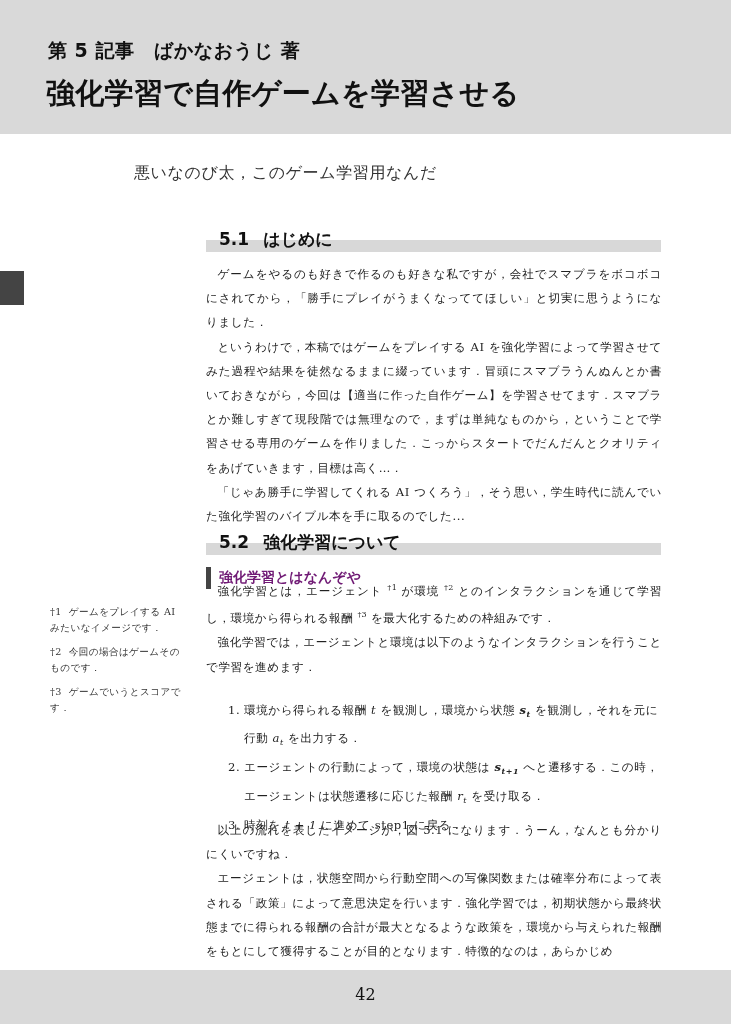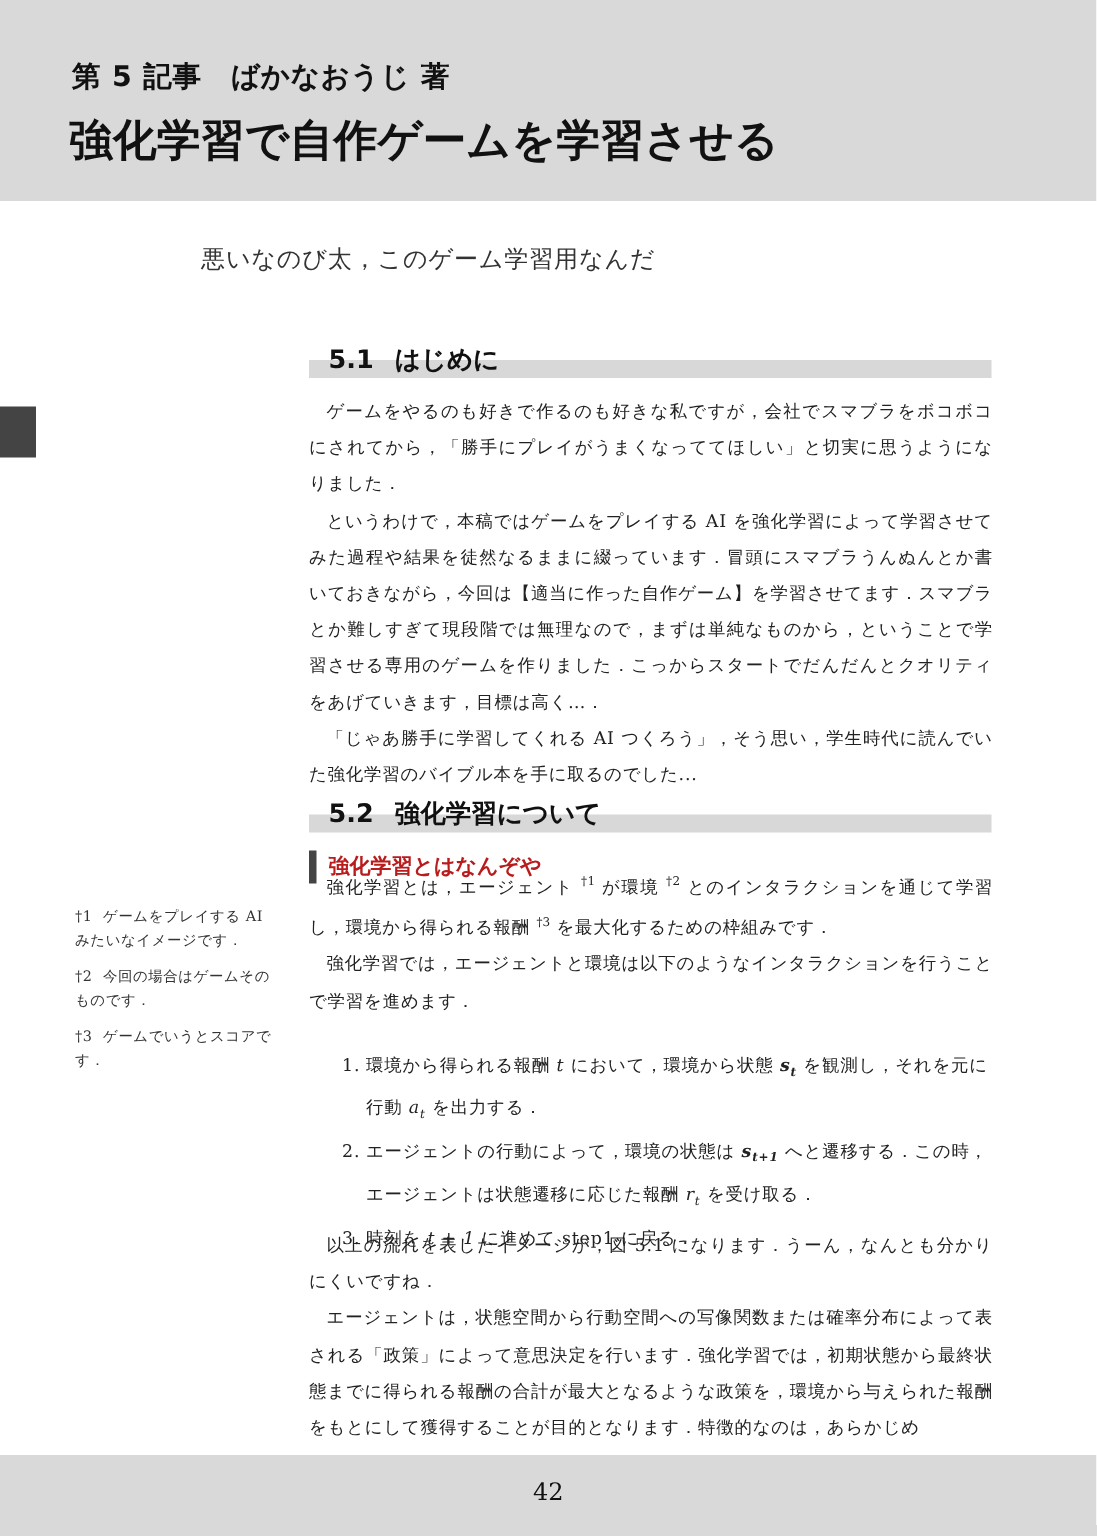--- a/index.html
+++ b/index.html
@@ -47,21 +47,21 @@
 
     .subsection-heading {
       position: absolute; left: 206px; top: 567px; height: 22px;
       display: flex; align-items: center;
     }
     .subsection-heading .vbar {
       width: 5px; height: 22px; background: #444; margin-right: 8px;
     }
     .subsection-heading .label {
       font-family: "DejaVu Sans", "Liberation Sans", sans-serif;
-      font-weight: bold; font-size: 14px; color: #b91c1c;
+      font-weight: bold; font-size: 14px; color: #701a75;
     }
 
     .body-text {
       position: absolute; left: 206px; width: 456px;
       font-size: 11.6px; line-height: 24.2px; color: #222; letter-spacing: 0.55px;
       text-align: justify;
     }
     .body-text p { text-indent: 1em; }
     sup.fn { font-size: 8px; vertical-align: 5px; letter-spacing: 0; }
     .math { font-style: italic; font-family: "DejaVu Serif", "Liberation Serif", serif; }
@@ -131,21 +131,21 @@
 <div class="body-text" style="top:576px;">
   <p><span>強化学習とは，エージェント</span> <sup class="fn">†1</sup> <span>が環境</span> <sup class="fn">†2</sup> <span>とのインタラクションを通じて学習し，環境から得られる報酬</span> <sup class="fn">†3</sup> <span>を最大化するための枠組みです．</span></p>
   <p>強化学習では，エージェントと環境は以下のようなインタラクションを行うことで学習を進めます．</p>
 </div>
 
 <ol class="steps">
   <li>
     <span class="n">1.</span>
     <span>環境から得られる報酬</span>
     <span class="math">t</span>
-    <span>において，環境から状態</span>
+    <span>を観測し，環境から状態</span>
     <span class="math-b"><span>s</span><sub>t</sub></span>
     <span>を観測し，それを元に行動</span>
     <span class="math"><span>a</span><sub>t</sub></span>
     <span>を出力する．</span>
   </li>
   <li>
     <span class="n">2.</span>
     <span>エージェントの行動によって，環境の状態は</span>
     <span class="math-b"><span>s</span><sub>t+1</sub></span>
     <span>へと遷移する．この時，エージェントは状態遷移に応じた報酬</span>

